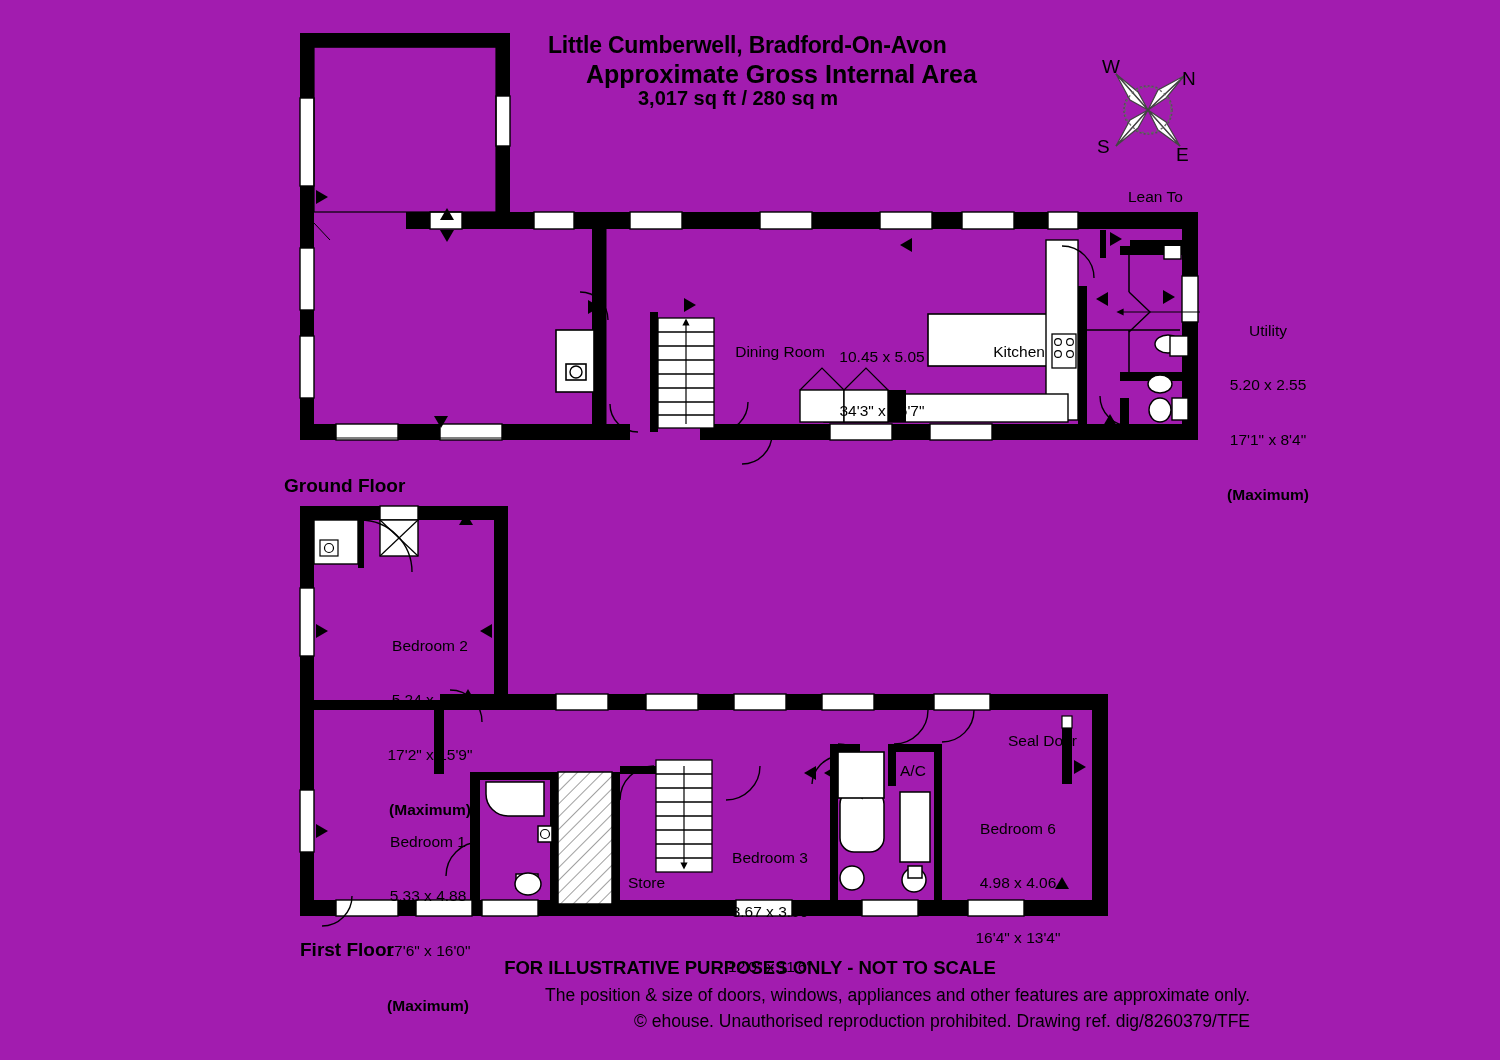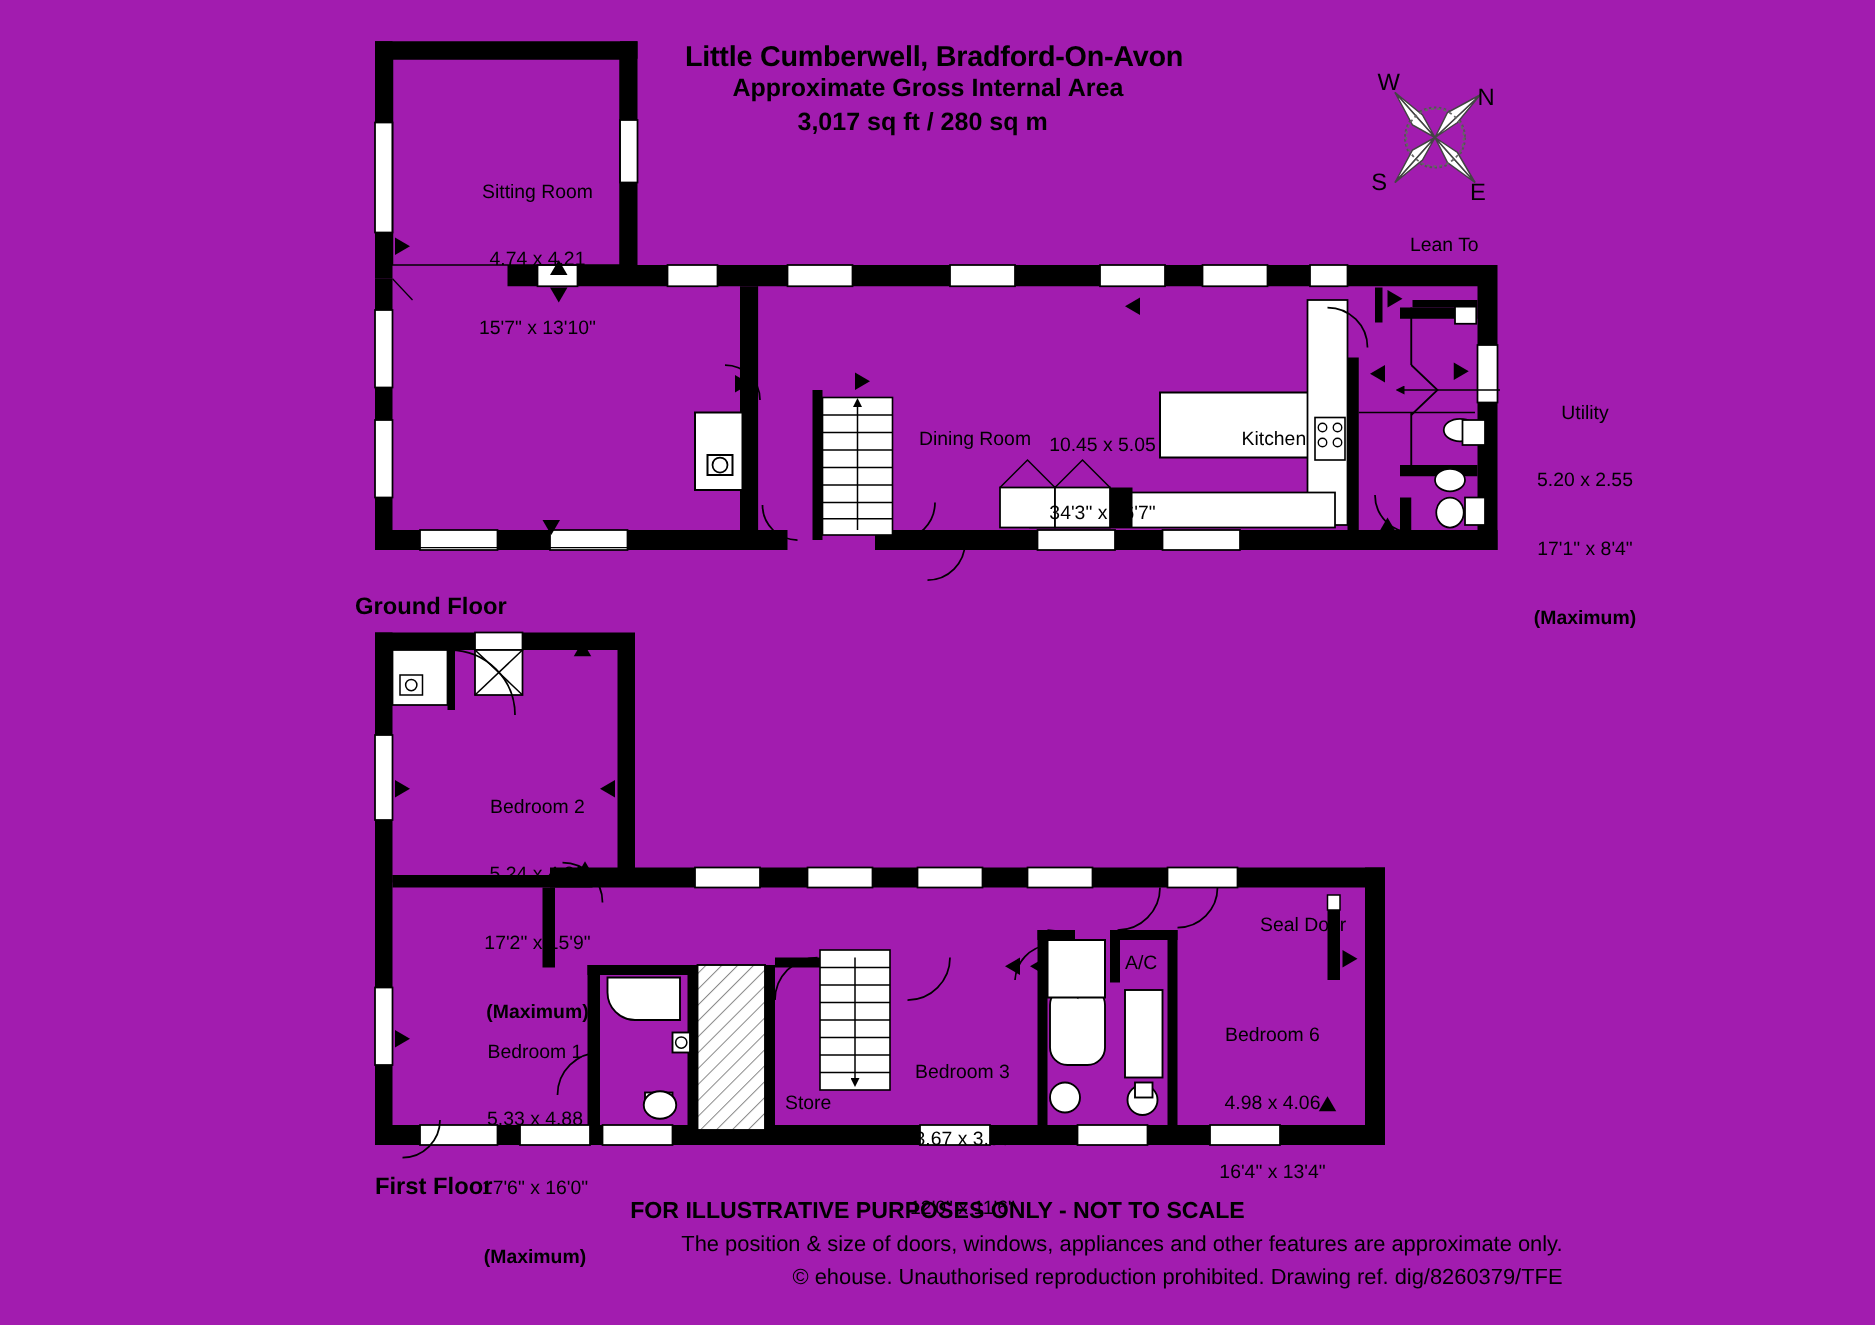--- a/index.html
+++ b/index.html
@@ -29,21 +29,21 @@
     position: absolute;
     white-space: pre;
     line-height: 1.18;
   }
   .title-main {
     font-size: 23px;
     font-weight: bold;
     letter-spacing: -0.2px;
   }
   .title-sub {
-    font-size: 20px;
+    font-size: 25px;
     font-weight: bold;
   }
   .title-area {
     font-size: 20px;
     font-weight: bold;
   }
   .room-label {
     font-size: 15.5px;
     text-align: center;
   }
@@ -404,25 +404,20 @@
 
   <div class="txt title-main" style="left:548px; top:32px;">Little Cumberwell, Bradford-On-Avon</div>
   <div class="txt title-sub" style="left:586px; top:60px;">Approximate Gross Internal Area</div>
   <div class="txt title-area" style="left:638px; top:87px;">3,017 sq ft / 280 sq m</div>
 
   <div class="txt compass-letter" style="left:1102px; top:56px;">W</div>
   <div class="txt compass-letter" style="left:1182px; top:68px;">N</div>
   <div class="txt compass-letter" style="left:1097px; top:136px;">S</div>
   <div class="txt compass-letter" style="left:1176px; top:144px;">E</div>
 
-  <div class="txt room-label" style="left:330px; top:108px; width:200px;">
-    <span class="rl-name">Sitting Room</span>
-    <span class="rl-m">4.74 x 4.21</span>
-    <span class="rl-ft">15'7" x 13'10"</span>
-  </div>
 
 
   <div class="txt small-label" style="left:718px; top:325px;">
     <span>Dining Room</span>
   </div>
   <div class="txt room-label" style="left:822px; top:311px; width:120px; text-align:center;">
     <span class="rl-m">10.45 x 5.05</span>
     <span class="rl-ft">34'3" x 16'7"</span>
   </div>
 

